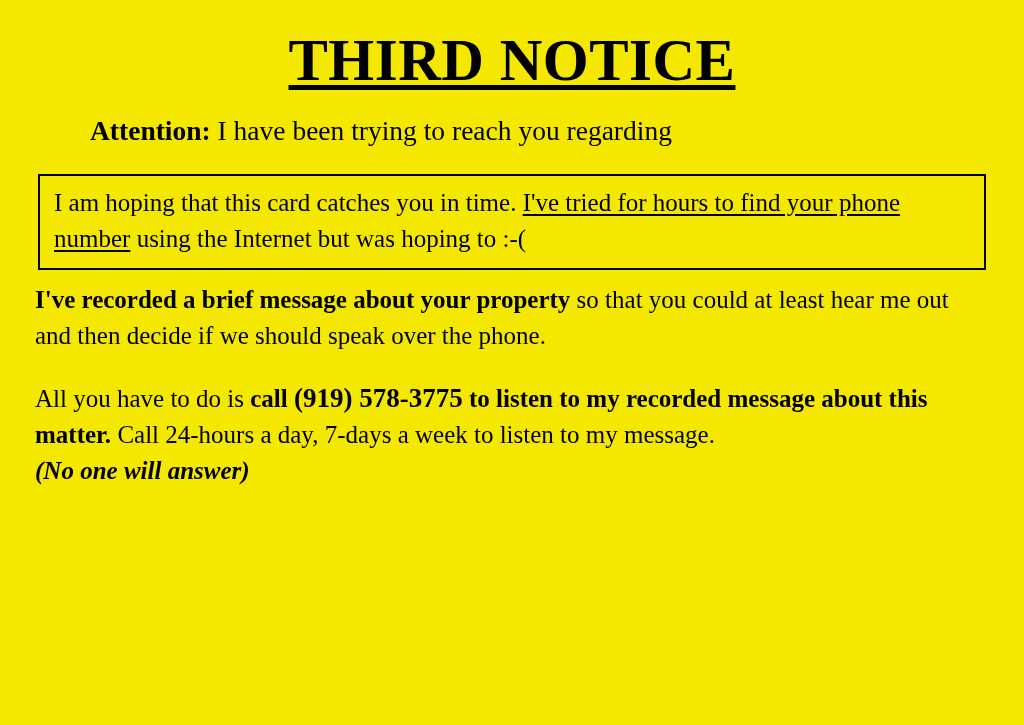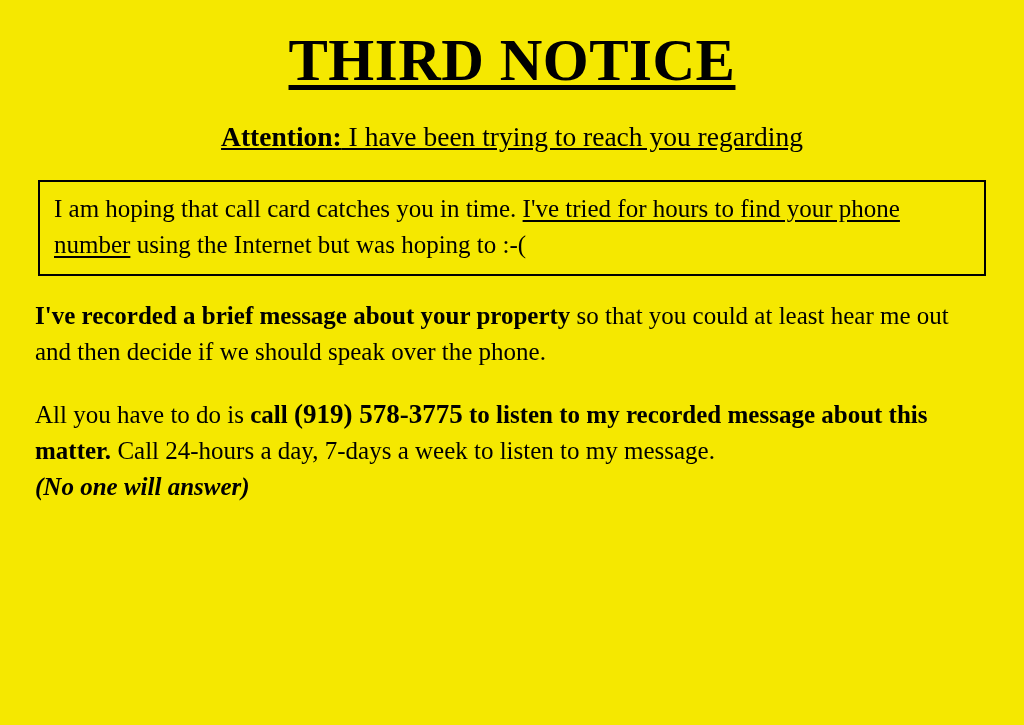--- a/index.html
+++ b/index.html
@@ -29,45 +29,44 @@
     margin: 0;
     padding-top: 30px;
     line-height: 1.05;
   }
   .title span {
     text-decoration: underline;
     text-underline-offset: 5px;
   }
 
   .attention-block {
-    text-align: center;
+    text-align: left;
     font-size: 27.5px;
     line-height: 1.35;
-    margin-top: 26px;
+    margin-top: 20px;
     padding: 0 90px;
-    text-decoration: underline;
   }
   .attention-block .lead {
     font-weight: bold;
   }
 
   .boxed {
     margin: 25px 38px 0 38px;
     border: 2px solid #000;
     padding: 9px 14px 12px 14px;
     font-size: 25px;
     line-height: 1.42;
   }
   .boxed u {
     text-decoration: underline;
     text-underline-offset: 3px;
   }
 
   .body-text {
-    margin: 22px 35px 0 35px;
+    margin: 12px 35px 0 35px;
     font-size: 25px;
     line-height: 1.42;
   }
   .body-text b {
     font-weight: bold;
   }
   .body-text .phone {
     font-weight: bold;
     font-size: 27px;
   }
@@ -90,21 +89,21 @@
 
 <div class="page">
 
   <h1 class="title"><span>THIRD NOTICE</span></h1>
 
   <div class="attention-block">
     <span class="lead">Attention:</span><span> I have been trying to reach you regarding</span>
   </div>
 
   <div class="boxed">
-    <span>I am hoping that call card catches you in time. </span><u>I've tried for hours to find your phone number</u><span> using the Internet but was hoping to :-(</span>
+    <span>I am hoping that this card catches you in time. </span><u>I've tried for hours to find your phone number</u><span> using the Internet but was hoping to :-(</span>
   </div>
 
   <div class="body-text">
     <p class="para">
       <b>I've recorded a brief message about your property</b><span> so that you could at least hear me out and then decide if we should speak over the phone.</span>
     </p>
 
     <p class="para spacer-para">
       <span>All you have to do is </span><b>call </b><b class="phone">(919) 578-3775</b><b> to listen to my recorded message about this matter.</b><span> Call 24-hours a day, 7-days a week to listen to my message.</span><br>
       <i>(No one will answer)</i>

